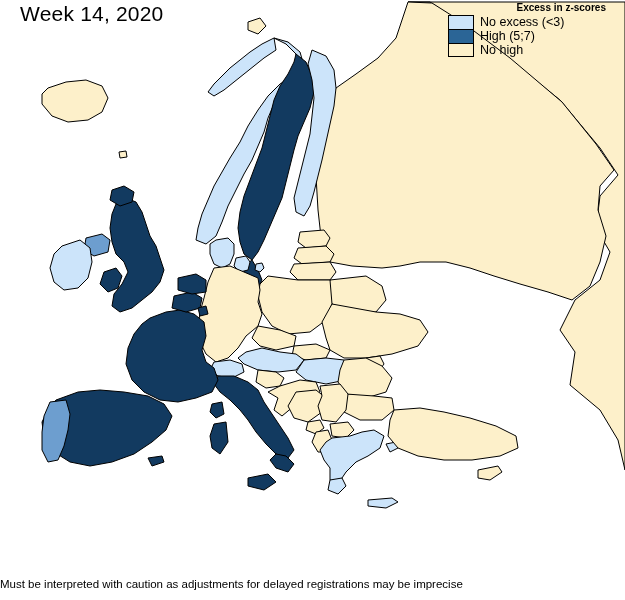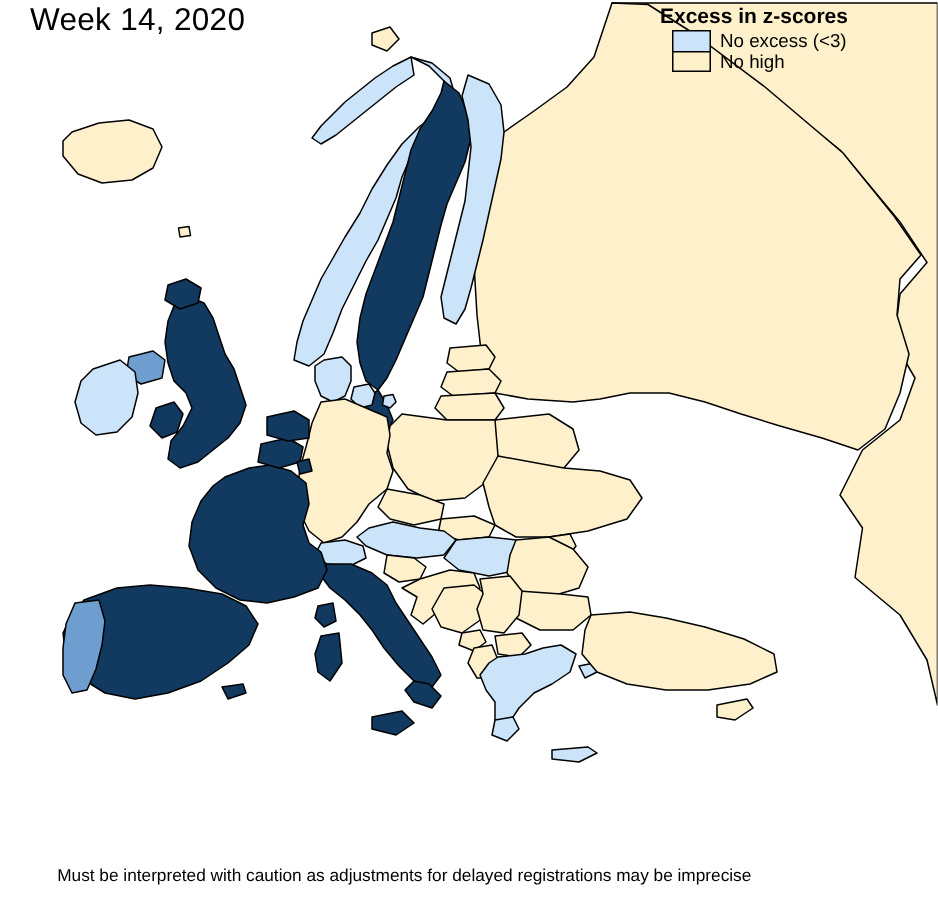--- a/index.html
+++ b/index.html
@@ -36,23 +36,23 @@
     letter-spacing: 0.2px;
     white-space: nowrap;
   }
   .legend {
     position: absolute;
     left: 440px;
     top: 2px;
     width: 180px;
   }
   .legend-title {
-    font-size: 14px;
+    font-size: 10px;
     font-weight: bold;
-    text-align: left;
+    text-align: right;
     margin: 0 0 2px 0;
     padding-right: 14px;
     white-space: nowrap;
   }
   .legend-items {
     position: relative;
     margin-left: 8px;
   }
   .legend-row {
     display: flex;
@@ -81,21 +81,21 @@
     right: 13px;
     top: 557px;
     font-size: 11.5px;
     white-space: nowrap;
   }
   .footer-caution {
     position: absolute;
     left: 0;
     right: 0;
     top: 578px;
-    text-align: center;
+    text-align: left;
     font-size: 11.5px;
     white-space: nowrap;
   }
 </style>
 </head>
 <body>
 
 <div id="map-figure">
 
   <svg id="map-svg" viewBox="0 0 625 600" shape-rendering="geometricPrecision">
@@ -236,20 +236,24 @@
   <div class="legend">
     <div class="legend-title">Excess in z-scores</div>
     <div class="legend-items">
 
       <div class="legend-row">
         <span class="legend-swatch" style="background: rgb(204, 228, 250);"></span>
         <span class="legend-label">No excess (&lt;3)</span>
       </div>
 
 
+      <div class="legend-row">
+        <span class="legend-swatch" style="background: rgb(43, 101, 150);"></span>
+        <span class="legend-label">High (5;7)</span>
+      </div>
 
 
       <div class="legend-row">
         <span class="legend-swatch" style="background: rgb(253, 240, 202);"></span>
         <span class="legend-label">No high</span>
       </div>
 
     </div>
   </div>
 

